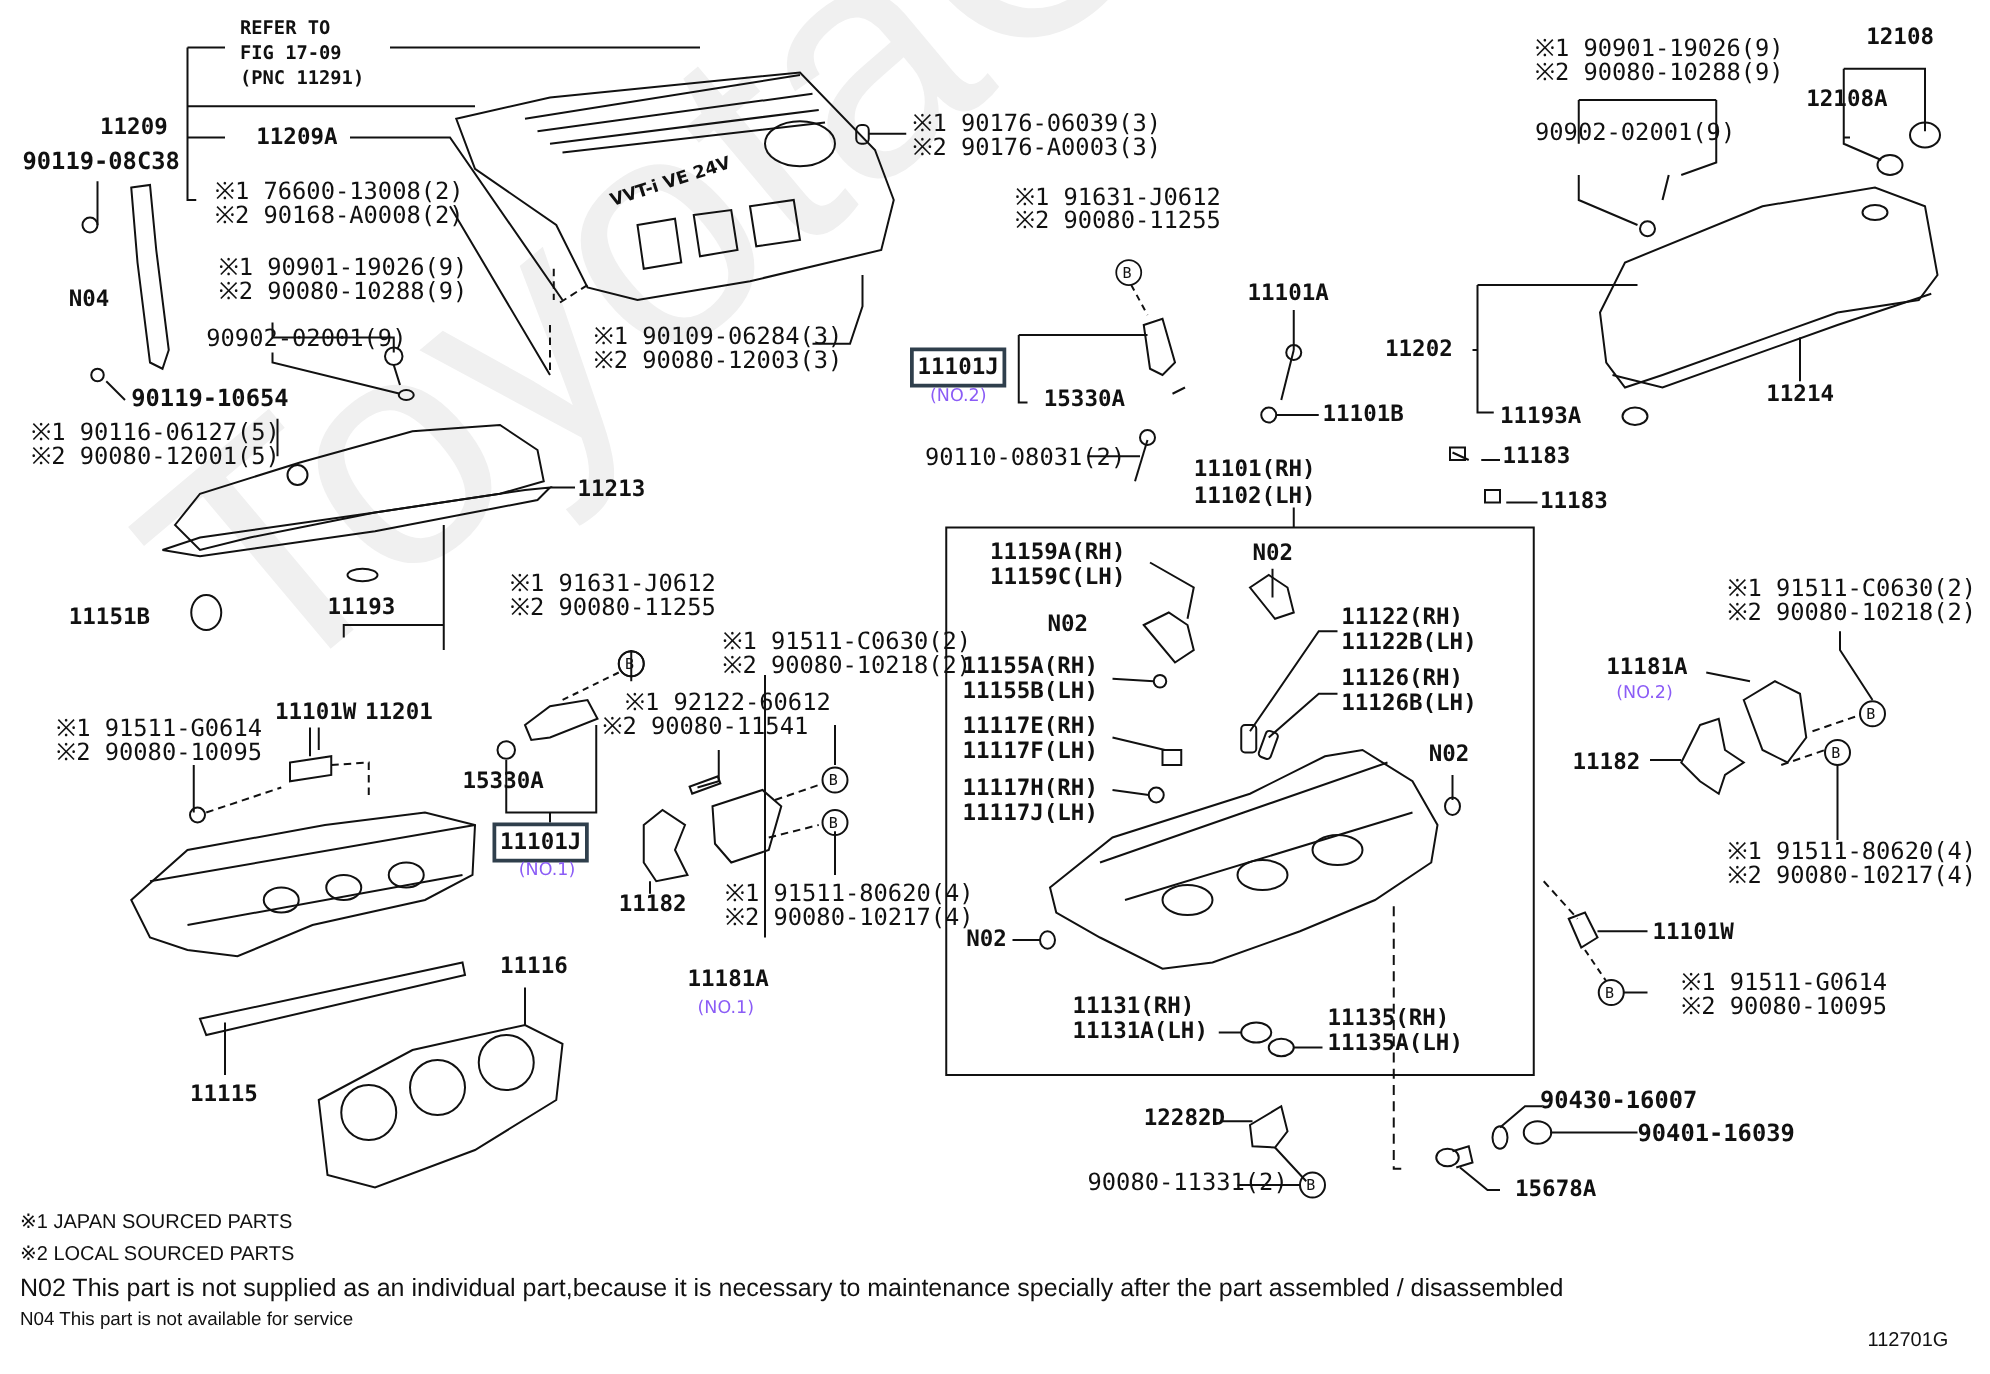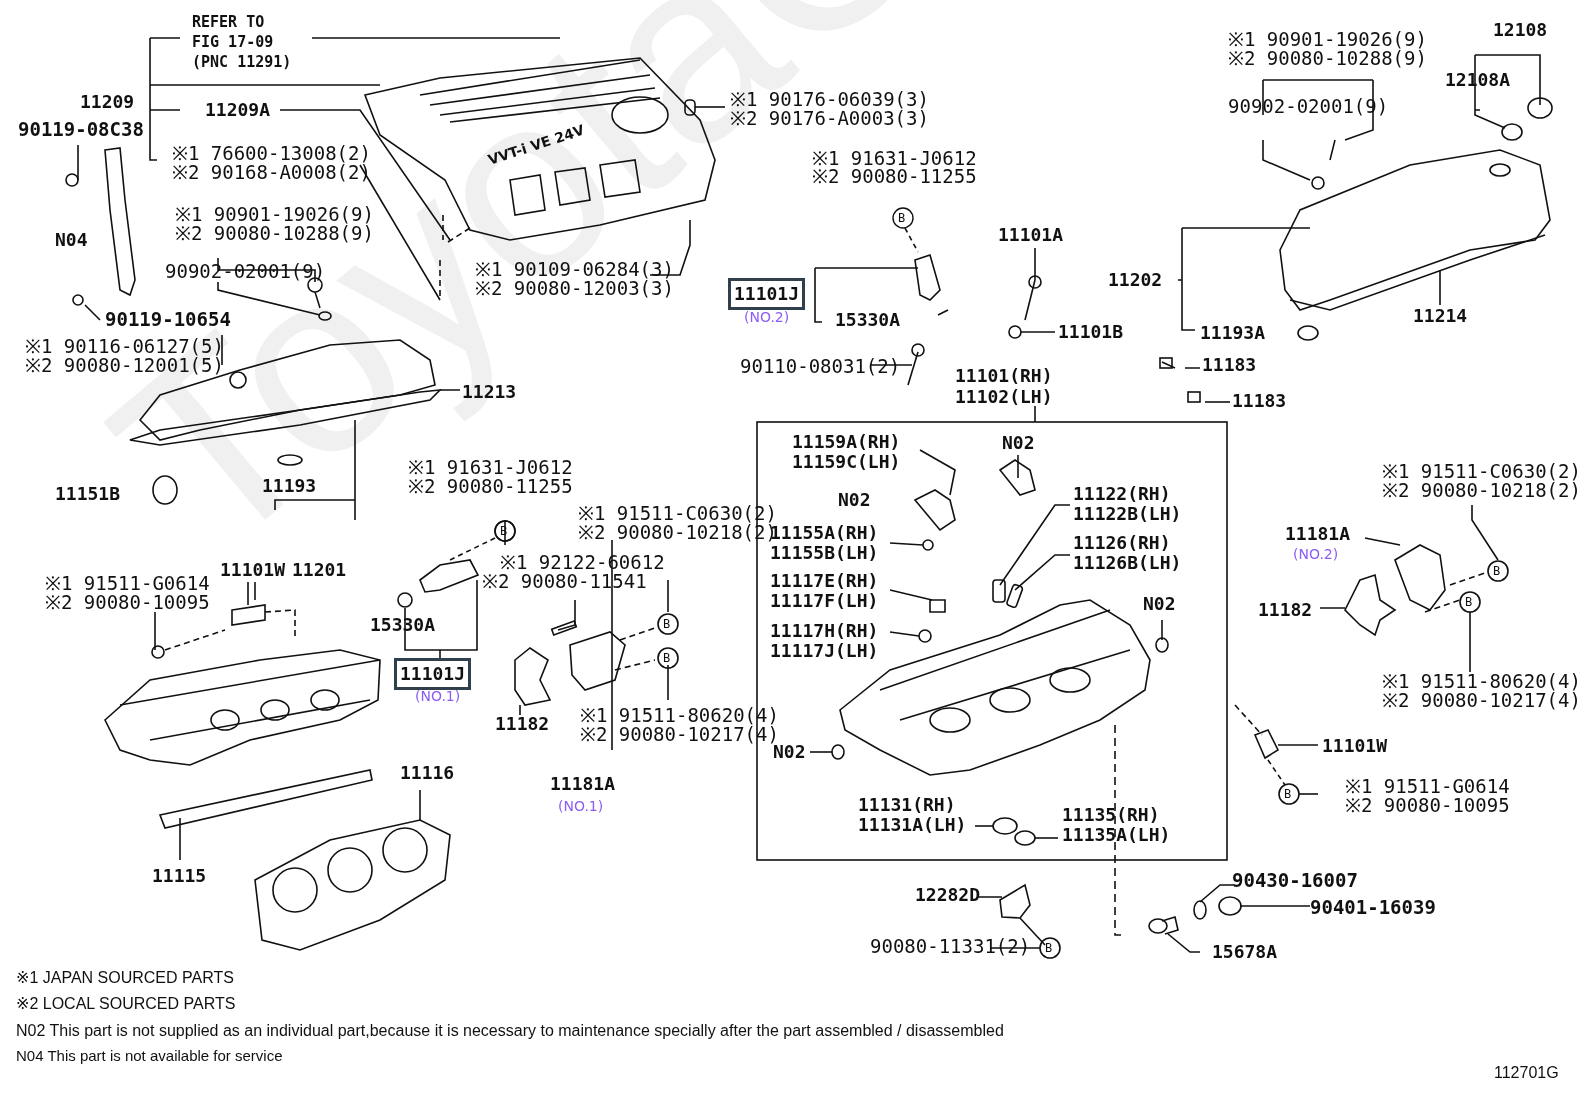--- a/index.html
+++ b/index.html
@@ -318,15 +318,15 @@
 <div class="lbl small" style="left:500px;top:522px;font-size:12px;">B</div>
 <div class="lbl small" style="left:663px;top:615px;font-size:12px;">B</div>
 <div class="lbl small" style="left:663px;top:649px;font-size:12px;">B</div>
 <div class="lbl small" style="left:1493px;top:562px;font-size:12px;">B</div>
 <div class="lbl small" style="left:1465px;top:593px;font-size:12px;">B</div>
 <div class="lbl small" style="left:1284px;top:785px;font-size:12px;">B</div>
 <div class="lbl small" style="left:1045px;top:939px;font-size:12px;">B</div>
 
 <div class="note" style="left:16px;top:968px;">※1 JAPAN SOURCED PARTS</div>
 <div class="note" style="left:16px;top:994px;">※2 LOCAL SOURCED PARTS</div>
-<div class="note" style="left:16px;top:1021px;font-size:16px;">N02 This part is not supplied as an individual part,because it is necessary to maintenance specially after the part assembled / disassembled</div>
+<div class="note" style="left:16px;top:1021px;font-size:20px;">N02 This part is not supplied as an individual part,because it is necessary to maintenance specially after the part assembled / disassembled</div>
 <div class="note" style="left:16px;top:1046px;font-size:15px;">N04 This part is not available for service</div>
 <div class="note" style="left:1494px;top:1063px;font-size:16px;">112701G</div>
 
 </body></html>

